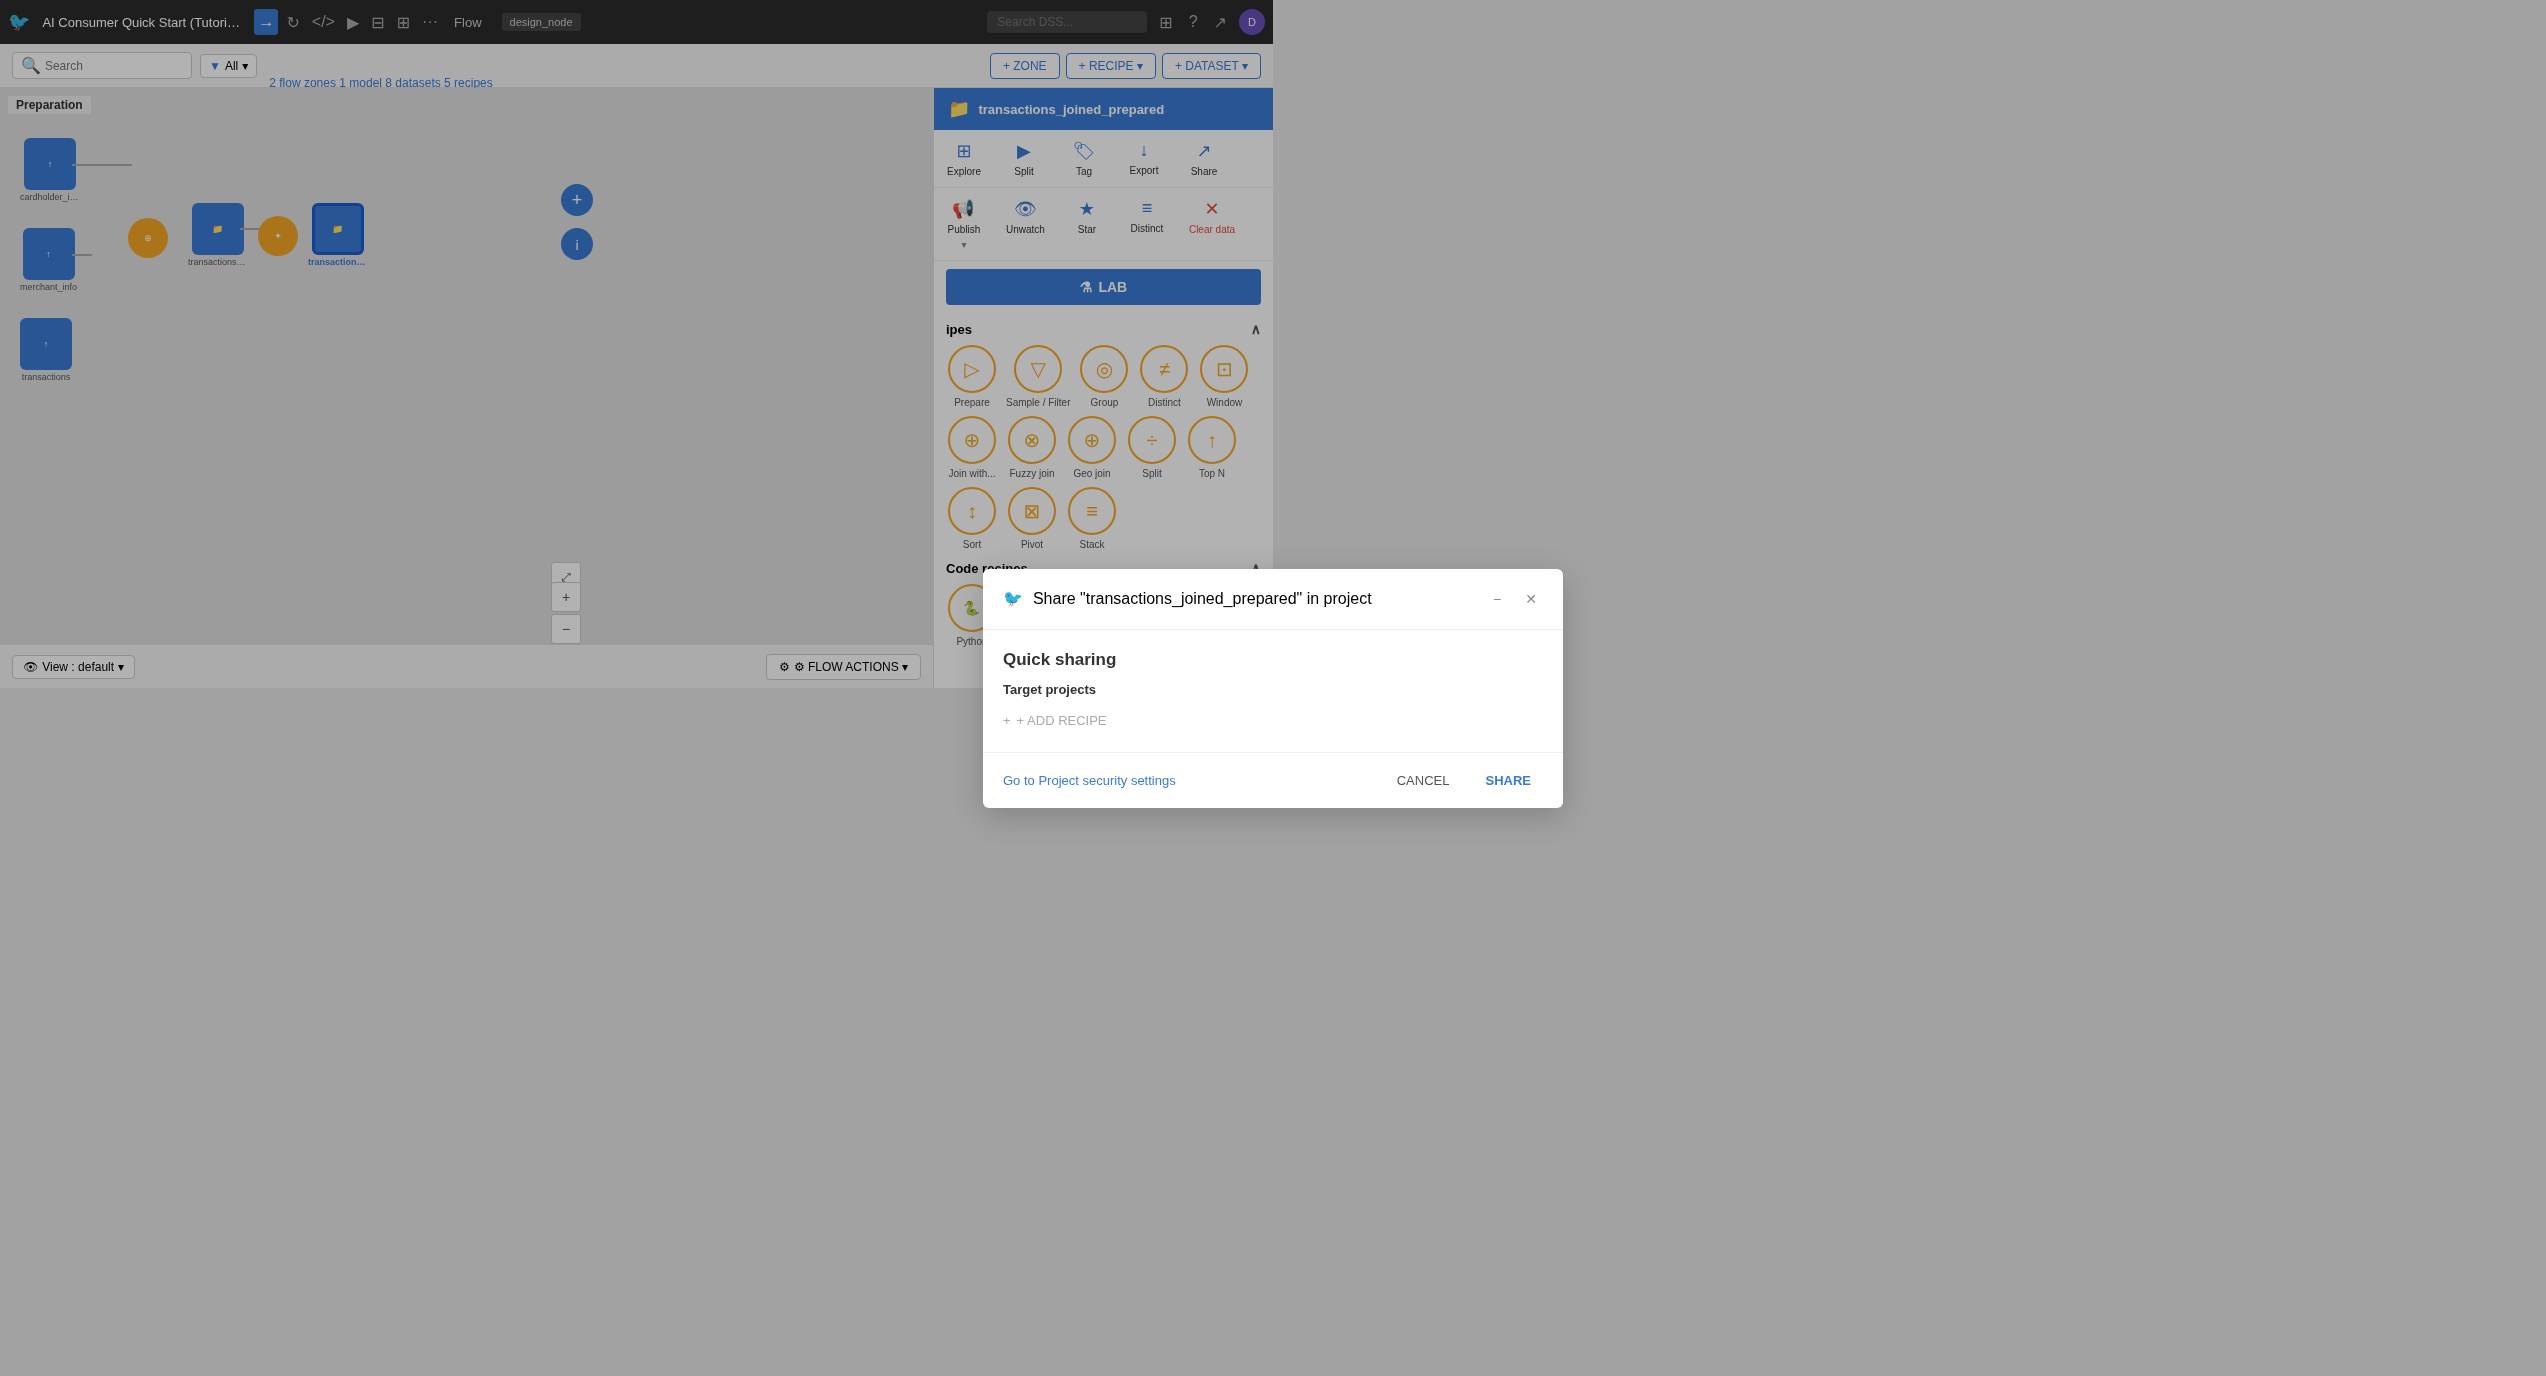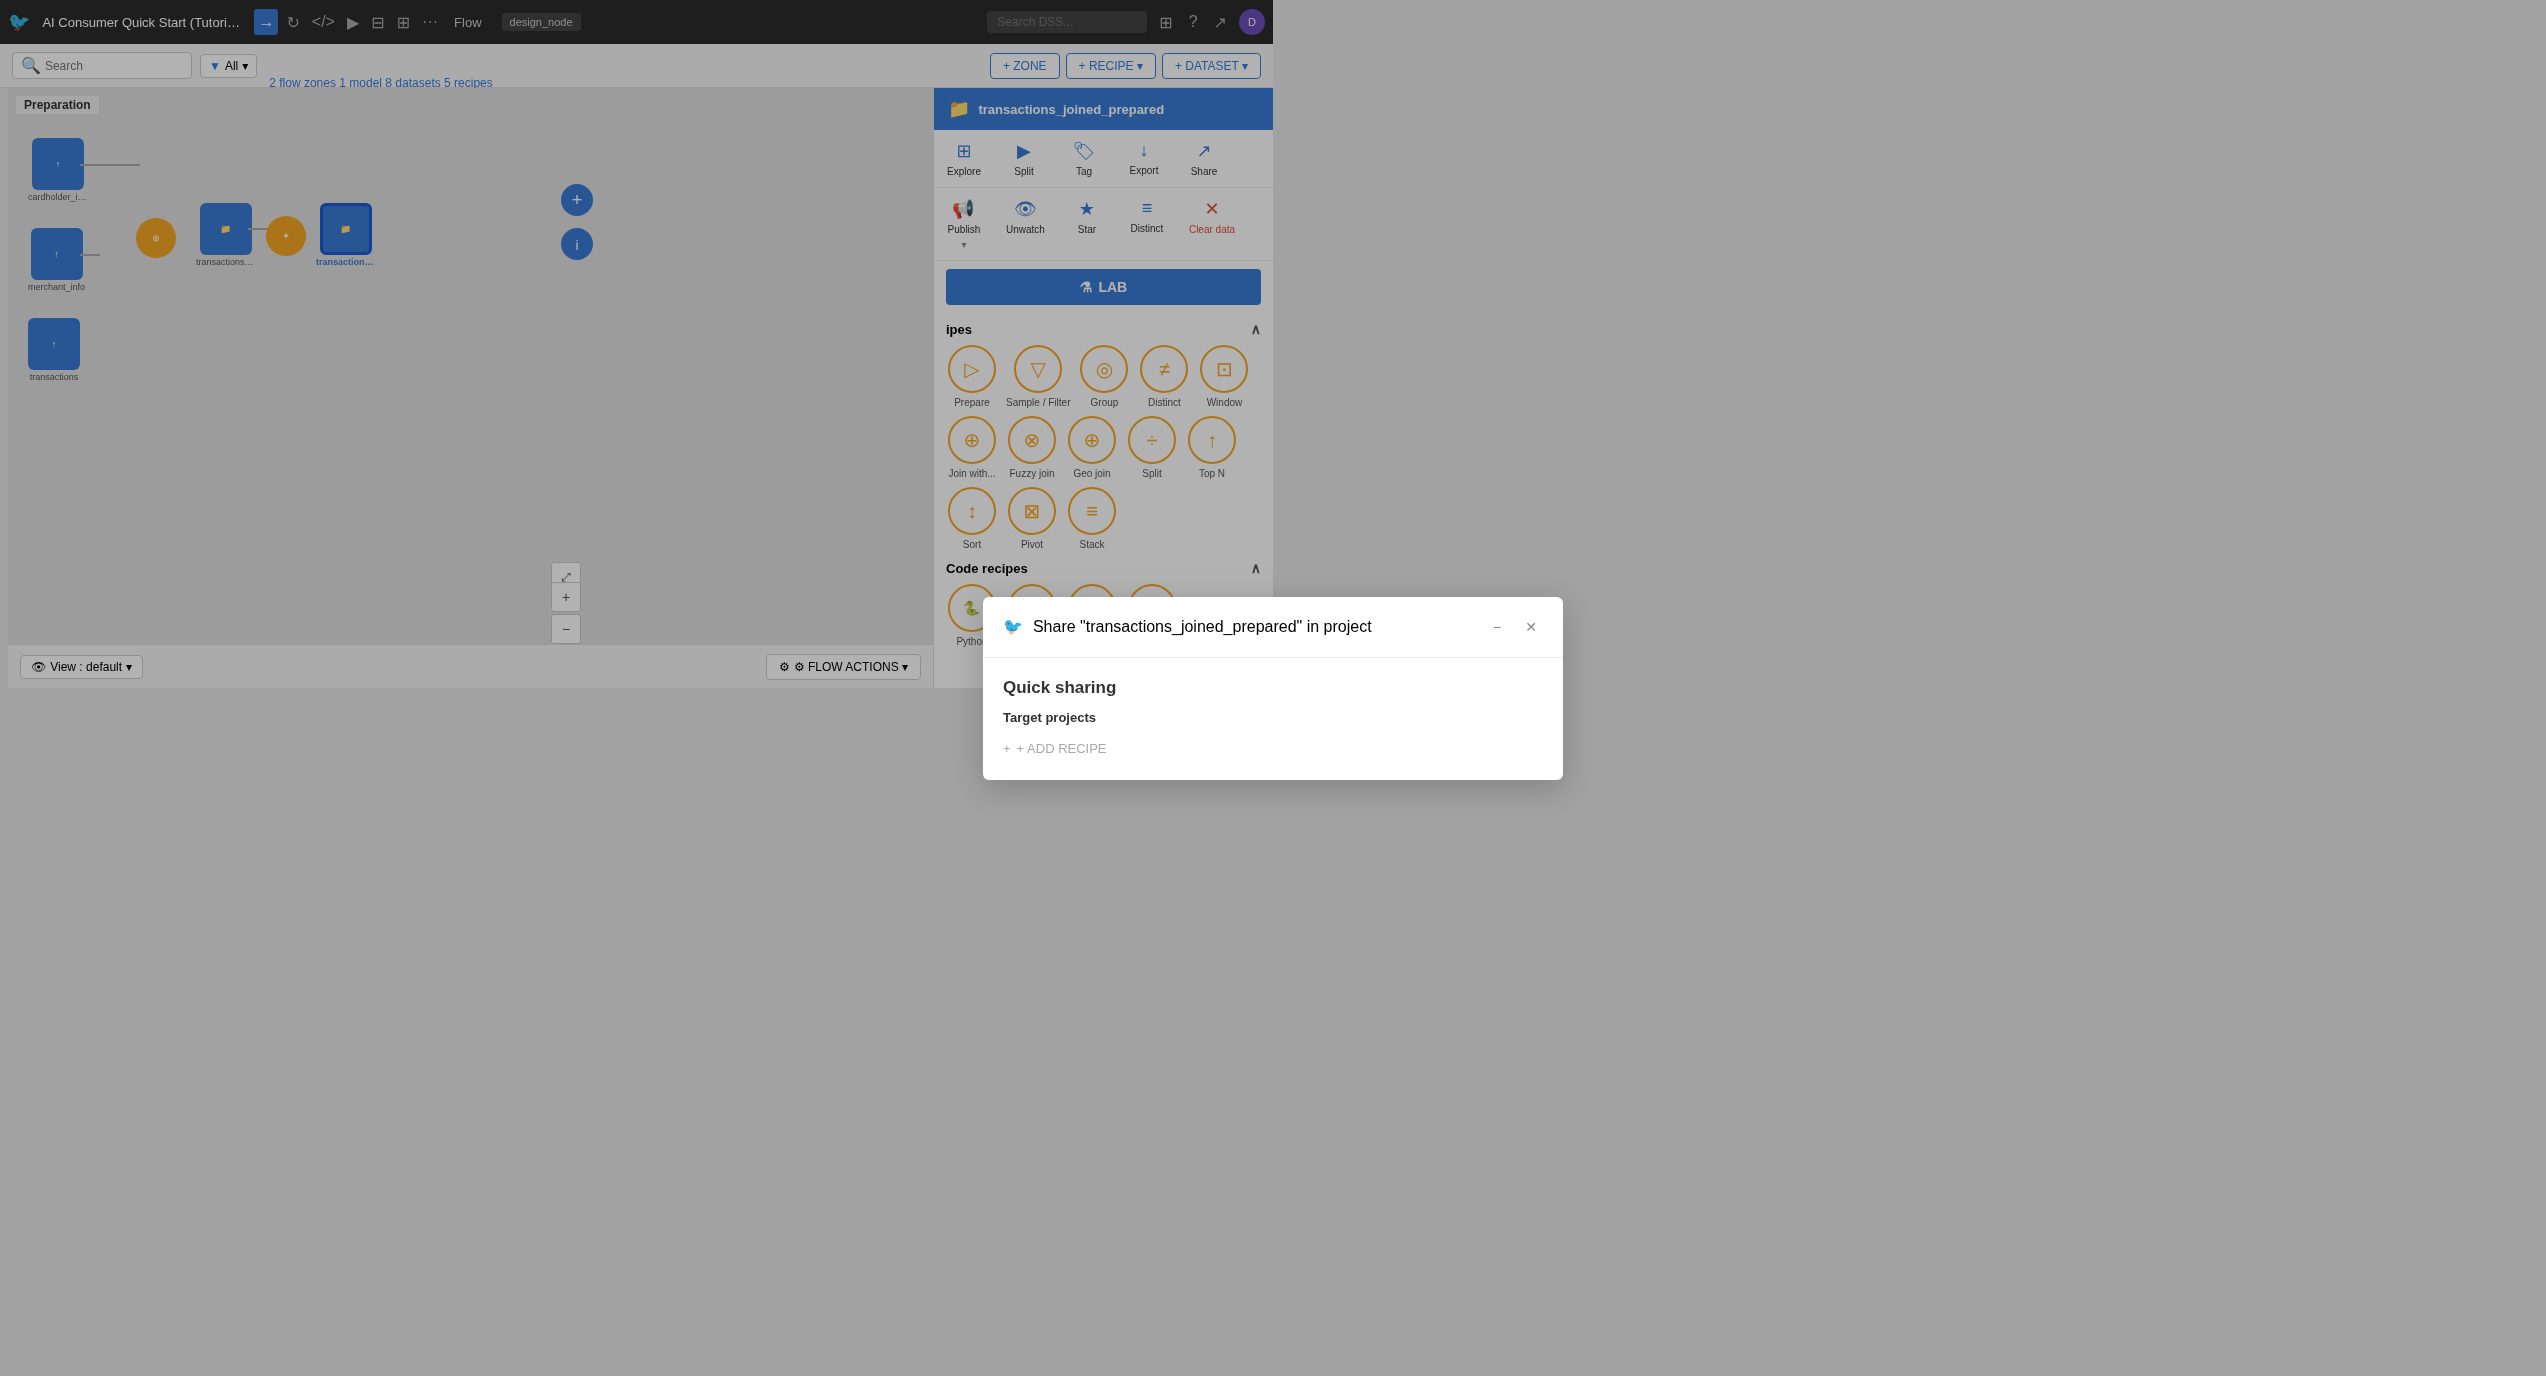--- a/index.html
+++ b/index.html
@@ -29,21 +29,21 @@
     .filter-btn { display: flex; align-items: center; gap: 4px; background: white; border: 1px solid #ccc; border-radius: 4px; padding: 4px 8px; font-size: 12px; cursor: pointer; }
     .filter-icon { color: #3a7bd5; }
     .flow-stats { font-size: 12px; color: #777; margin-left: 4px; margin-top: 35px; }
     .flow-stats span { color: #3a7bd5; cursor: pointer; }
     .toolbar-right { margin-left: auto; display: flex; gap: 6px; }
     .zone-btn, .recipe-btn, .dataset-btn {
       border: 1px solid #3a7bd5; color: #3a7bd5; background: white; border-radius: 4px; padding: 5px 12px; font-size: 12px; cursor: pointer; font-weight: 500;
     }
 
     
-    .main-layout { display: flex; height: calc(688px - 88px); padding-left: 8px; }
+    .main-layout { display: flex; height: calc(688px - 88px); }
 
     
     .flow-canvas {
       flex: 1; background: #e0e0e0; position: relative; overflow: hidden;
     }
     .node-box {
       width: 52px; height: 52px; border-radius: 6px; display: flex; align-items: center; justify-content: center; flex-direction: column; font-size: 9px; color: white; cursor: pointer;
     }
     .node-blue { background: #3a7bd5; }
     .node-yellow { background: #f5a623; }
@@ -407,16 +407,23 @@
         <div class="modal-close">✕</div>
       </div>
       <div class="modal-body">
         <div class="section-label">Quick sharing</div>
         <div class="target-projects-label">Target projects</div>
         <div class="add-project-row">
           <span>+</span>
           <span>+ ADD RECIPE</span>
         </div>
       </div>
+      <div class="modal-footer">
+        <a class="go-to-settings">Go to Project security settings</a>
+        <div class="footer-btns">
+          <button class="cancel-btn">CANCEL</button>
+          <button class="share-btn">SHARE</button>
+        </div>
+      </div>
     </div>
   </div>
 
 </div>
 
 </body></html>

